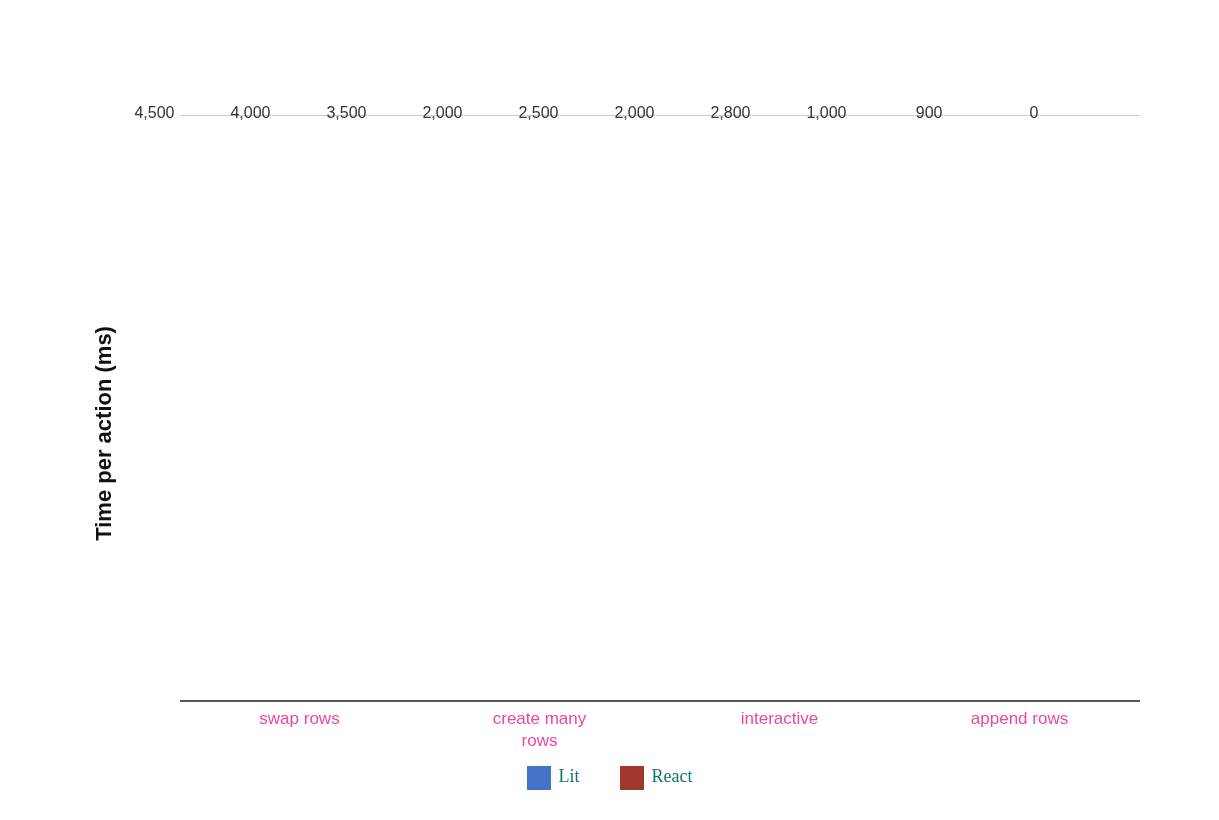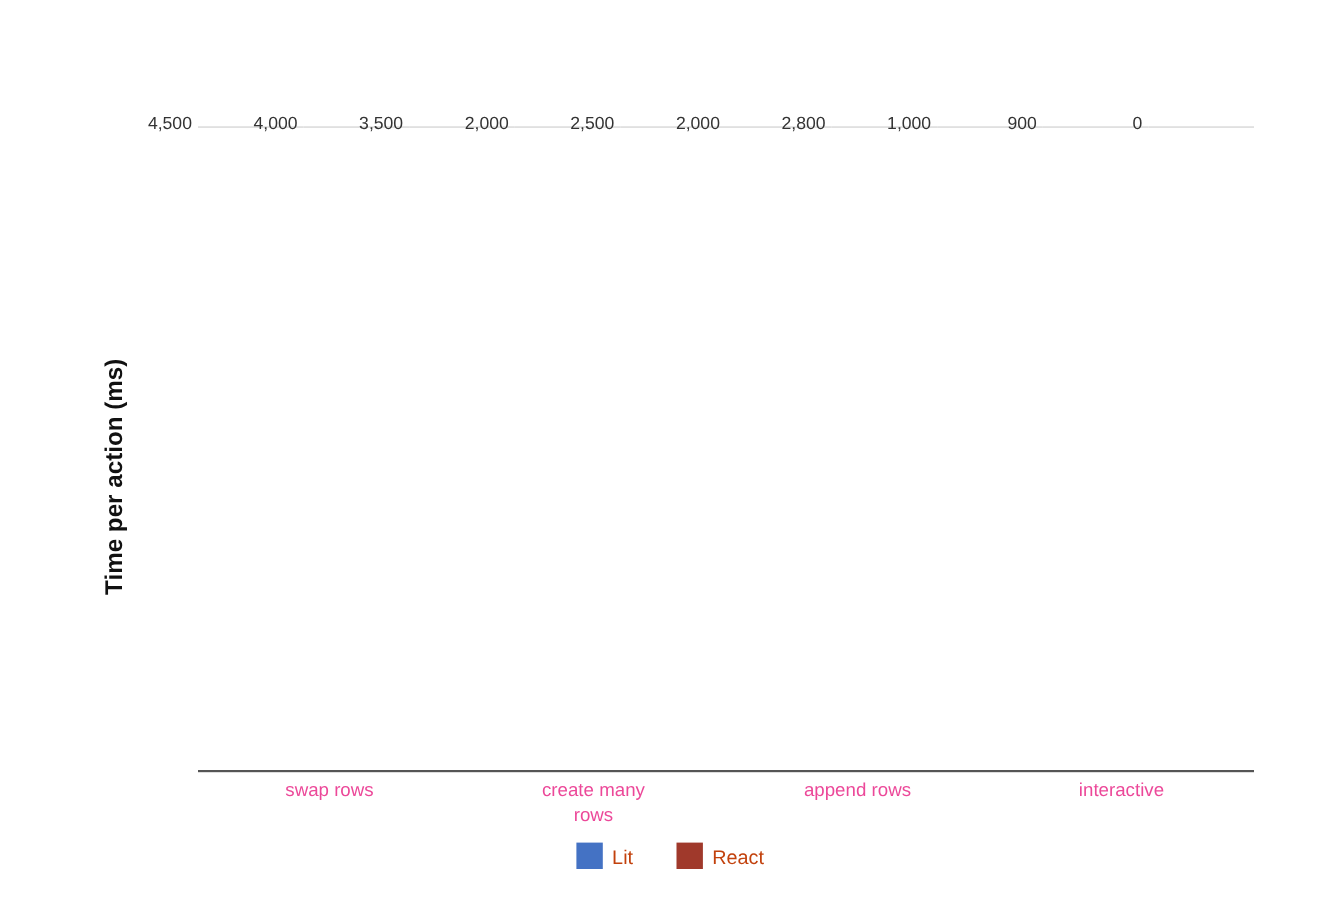--- a/index.html
+++ b/index.html
@@ -117,25 +117,25 @@
     }
     .legend {
       display: flex;
       gap: 40px;
       margin-top: 14px;
       align-items: center;
       justify-content: center;
     }
     .legend-item {
       display: flex;
-      align-items: flex-end;
+      align-items: flex-start;
       gap: 8px;
       font-size: 18px;
-      font-family: Liberation Sans, sans-serif;
-      color: #c2410c;
+      font-family: Liberation Serif, serif;
+      color: #0f766e;
     }
     .legend-swatch {
       width: 24px;
       height: 24px;
     }
     .baseline {
       position: absolute;
       bottom: 0;
       left: 60px;
       right: 0;
@@ -206,22 +206,22 @@
             <div class="bar-group">
               <div class="bar bar-lit" style="height: 64%;"></div>
               <div class="bar bar-react" style="height: 88.8889%;"></div>
             </div>
           </div>
         <div class="baseline"></div>
       </div>
       <div class="x-axis-labels" id="x-axis-labels">
           <div class="x-label">swap rows</div>
           <div class="x-label">create many<br>rows</div>
+          <div class="x-label">interactive</div>
           <div class="x-label">append rows</div>
-          <div class="x-label">interactive</div>
         </div>
     </div>
   </div>
 
   <div class="legend">
     <div class="legend-item">
       <div class="legend-swatch bar-lit"></div>
       <span>Lit</span>
     </div>
     <div class="legend-item">

